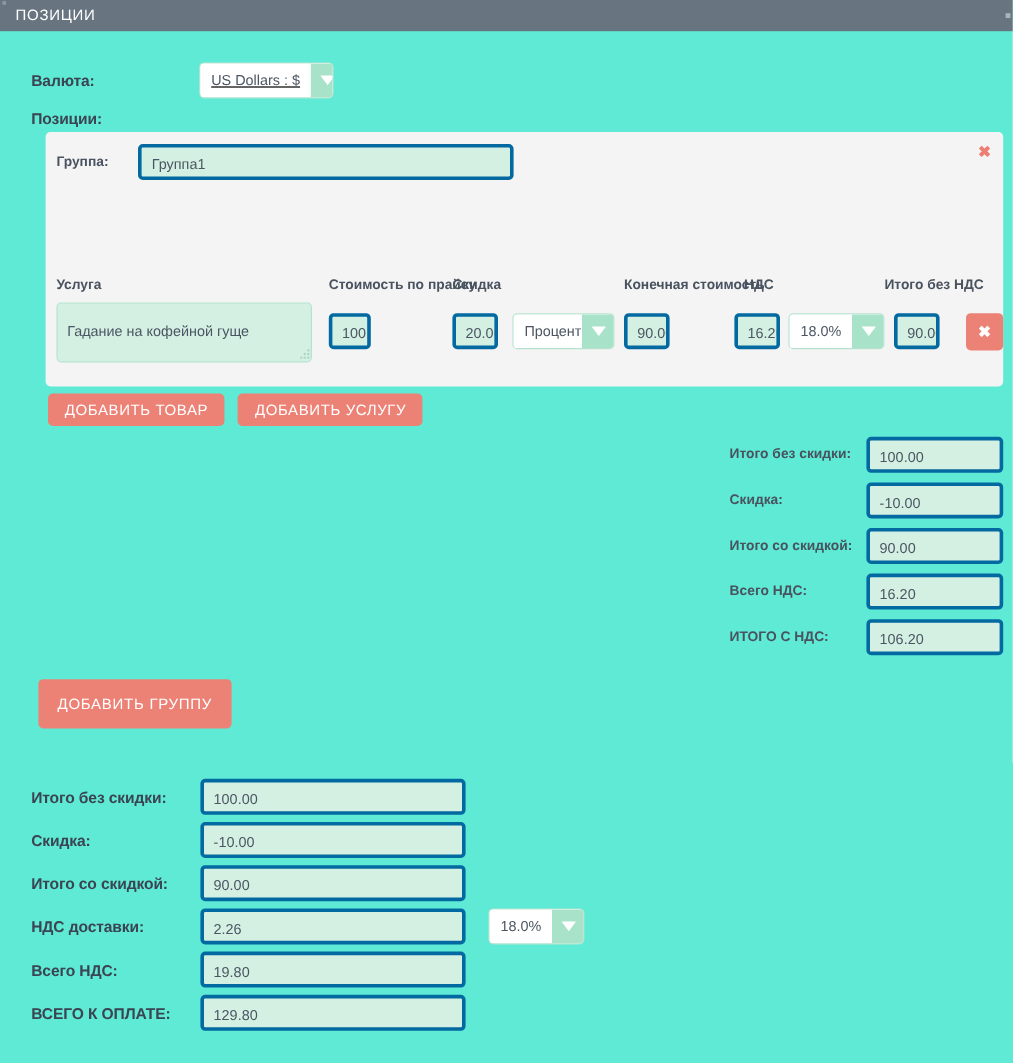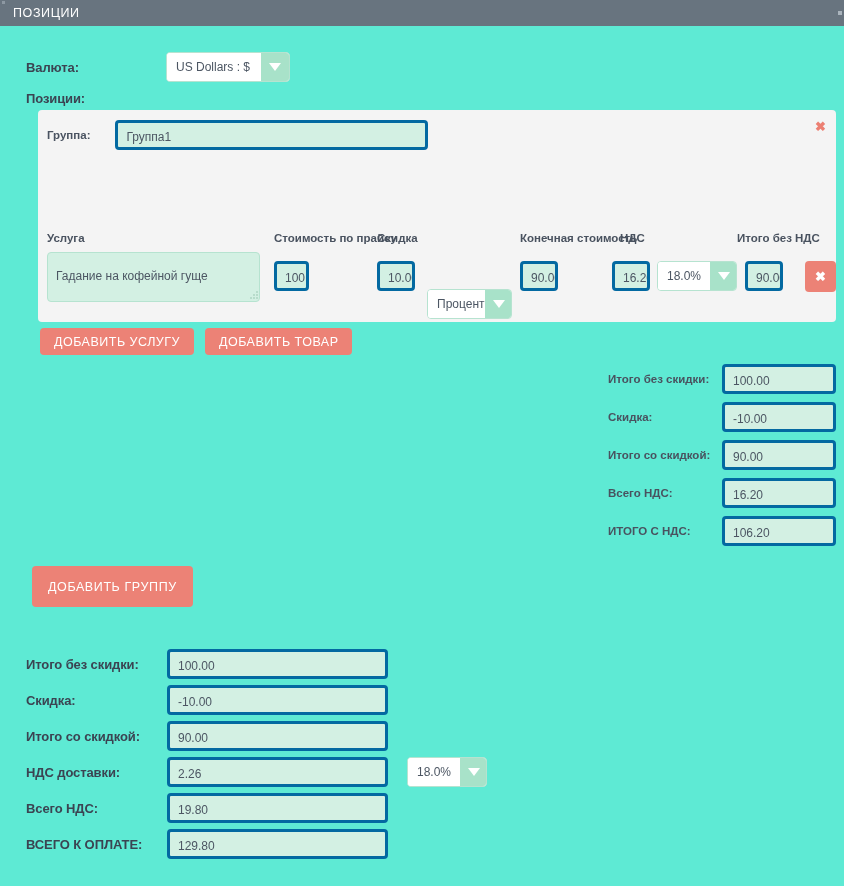--- a/index.html
+++ b/index.html
@@ -88,21 +88,21 @@
     border-right: 6px solid transparent;
     border-top: 8px solid #ffffff;
   }
 
   
   .currency-row {
     position: absolute; left: 26px; top: 52px;
     display: flex; align-items: center;
   }
   .currency-row .lbl { width: 140px; }
-  .currency-sel { width: 124px; }
+  .currency-sel { width: 112px; text-decoration: underline; }
   .currency-sel .sel-val { width: 96px; }
 
   .positions-label { position: absolute; left: 26px; top: 91px; }
 
   
   .group-panel {
     position: absolute;
     left: 38px; top: 110px;
     width: 798px; height: 212px;
     background: #f4f4f4;
@@ -260,23 +260,23 @@
         <i style="left:6px;top:0"></i>
           <i style="left:3px;top:3px"></i>
           <i style="left:6px;top:3px"></i>
         <i style="left:0;top:6px"></i>
           <i style="left:3px;top:6px"></i>
           <i style="left:6px;top:6px"></i>
       </div>
 
       <div class="inp" style="left:227px; top:11px; width:35px;">100.00</div>
 
-      <div class="inp" style="left:330px; top:11px; width:38px;">10.00</div>
-
-      <div class="sel-wrap" style="left:380px; top:11px; width:85px;margin-top:28px;">
+      <div class="inp" style="left:330px; top:11px; width:38px;">20.00</div>
+
+      <div class="sel-wrap" style="left:380px; top:11px; width:85px;">
         <span class="sel-val" style="width:57px">Процент</span>
         <span class="sel-btn">
             <i class="caret"></i>
           </span>
       </div>
 
       <div class="inp" style="left:473px; top:11px; width:38px;">90.00</div>
 
       <div class="inp" style="left:565px; top:11px; width:38px;">16.20</div>
 
@@ -287,22 +287,22 @@
           </span>
       </div>
 
       <div class="inp" style="left:698px; top:11px; width:38px;">90.00</div>
 
       <button class="red-btn del-sq" style="top:11px;">✖</button>
     </div>
   </div>
 
   <div class="addbtns">
+    <button class="red-btn">ДОБАВИТЬ ТОВАР</button>
     <button class="red-btn">ДОБАВИТЬ УСЛУГУ</button>
-    <button class="red-btn">ДОБАВИТЬ ТОВАР</button>
   </div>
 
   <div class="group-totals">
     <div class="gt-row">
       <span class="gt-lbl">Итого без скидки:</span>
       <span class="inp">100.00</span>
     </div>
     <div class="gt-row">
       <span class="gt-lbl">Скидка:</span>
       <span class="inp">-10.00</span>

